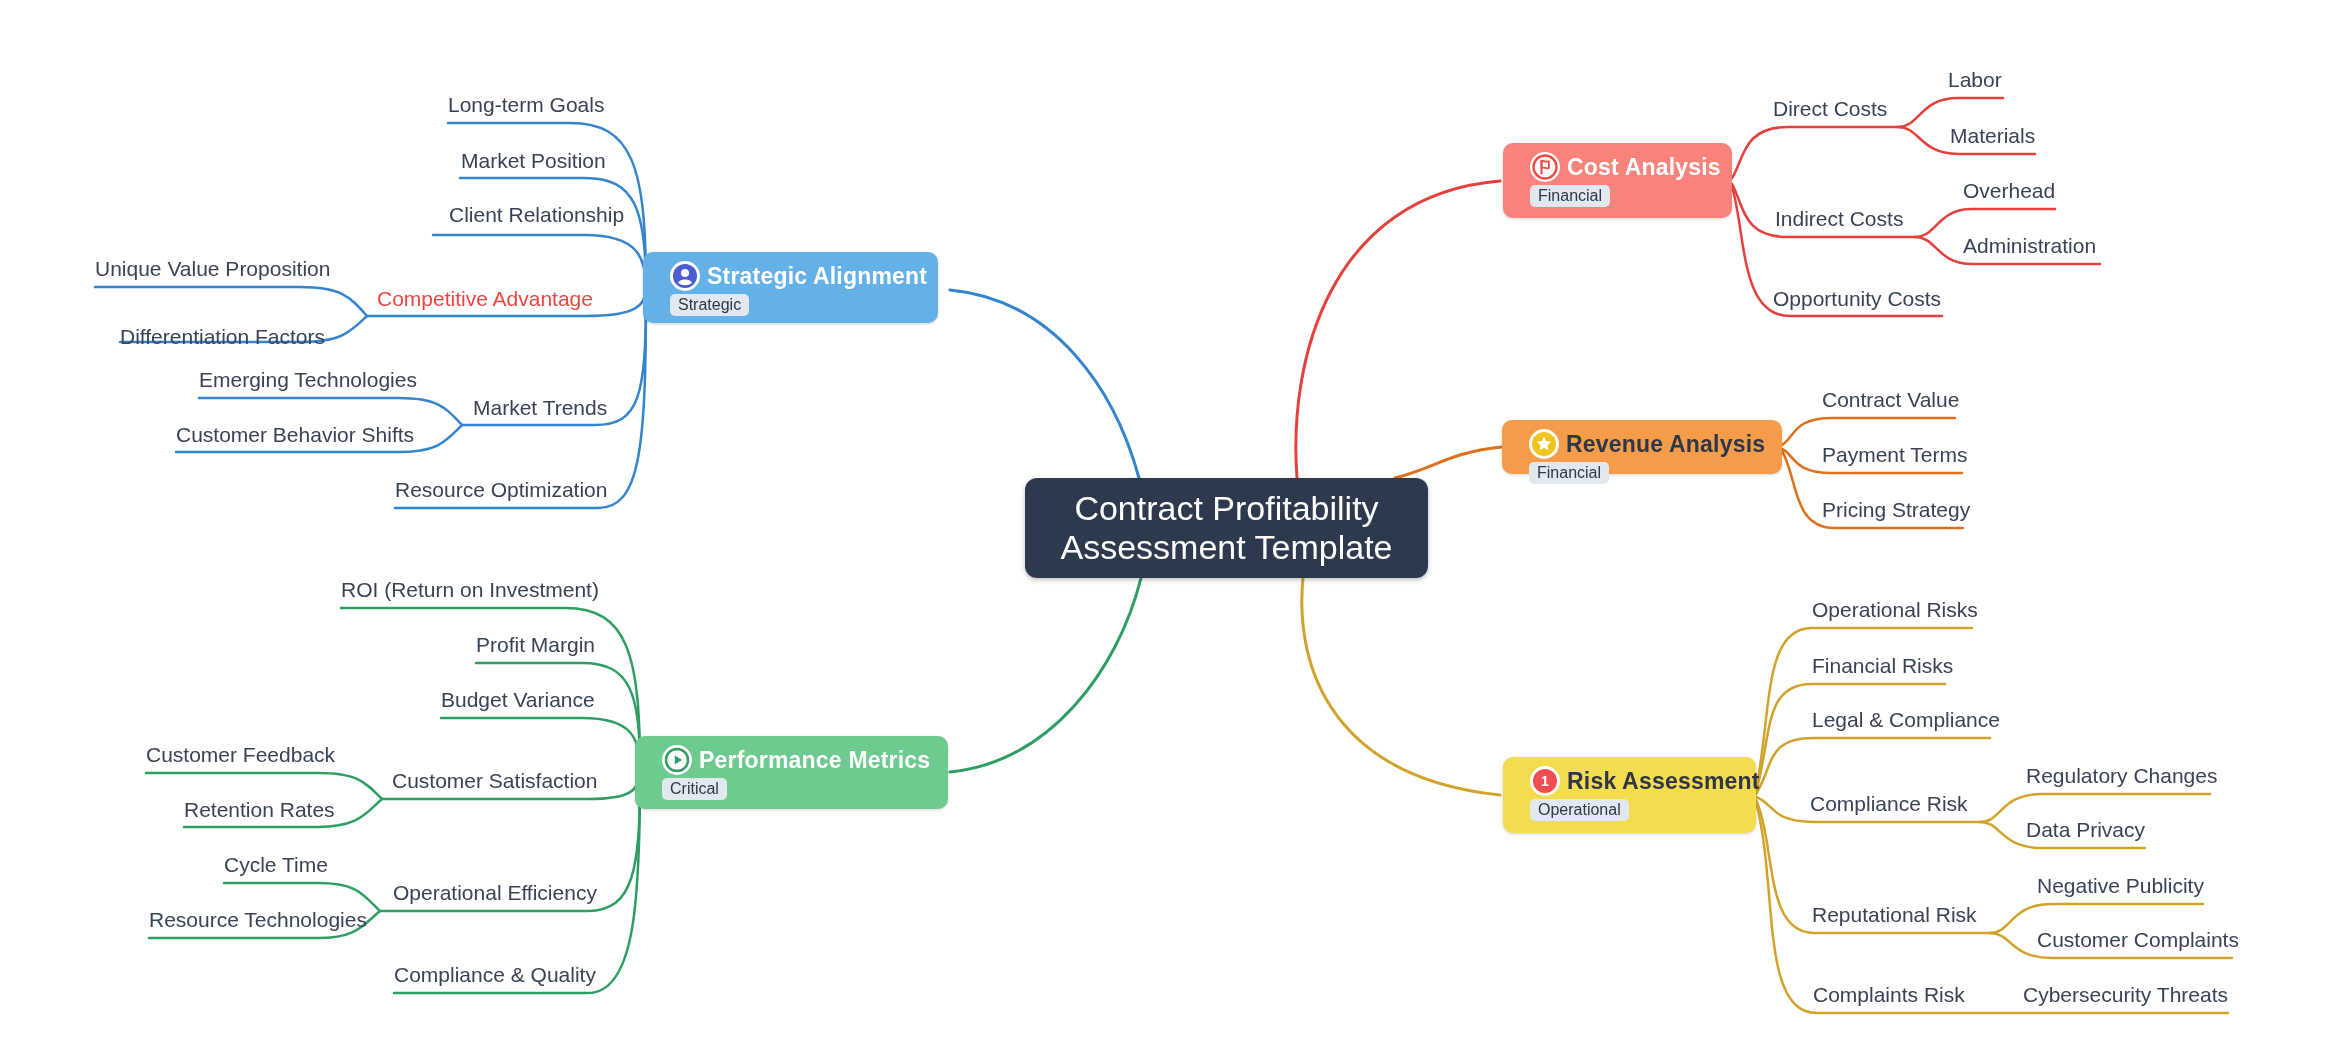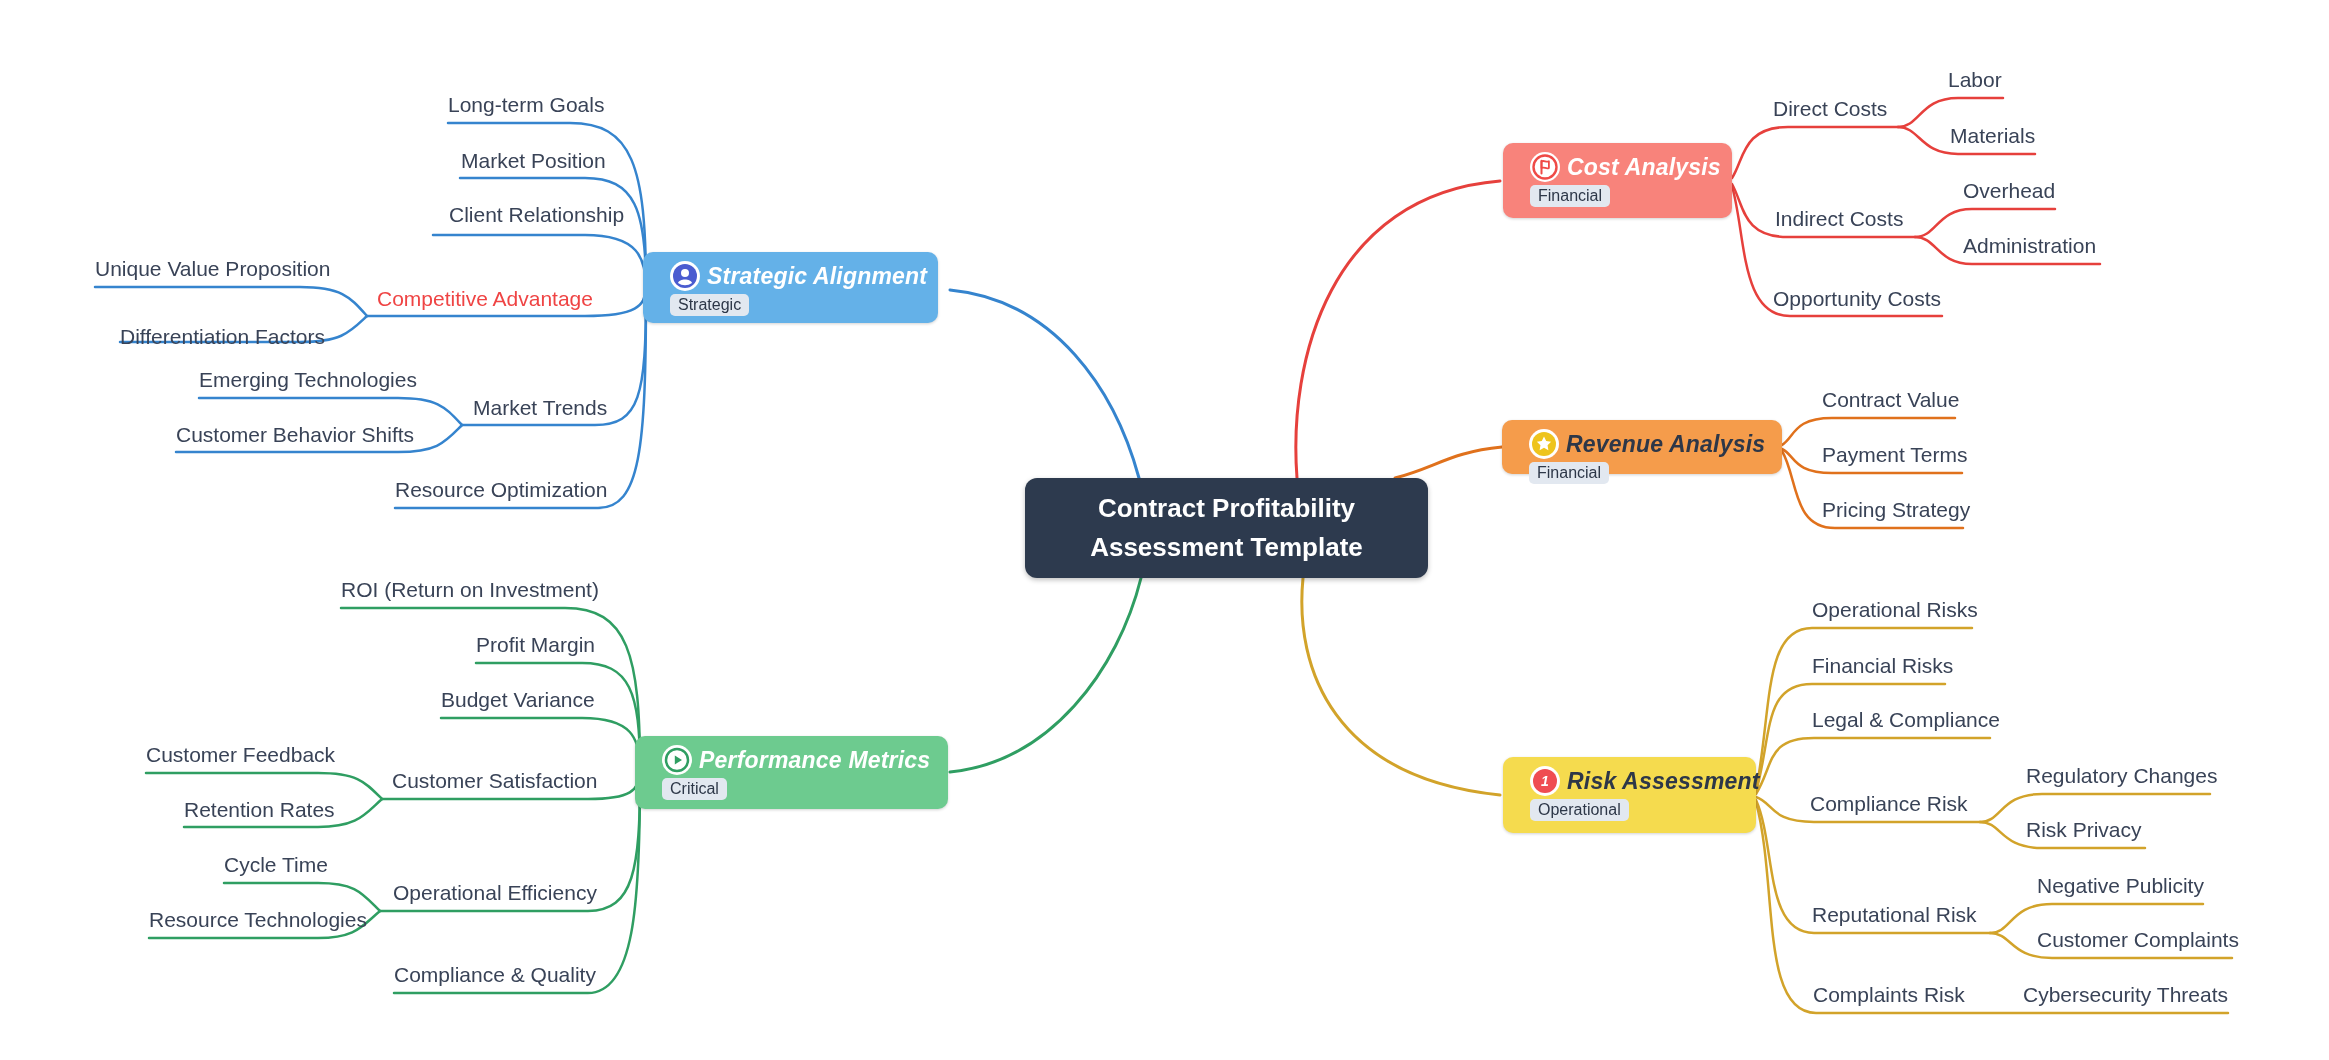--- a/index.html
+++ b/index.html
@@ -9,31 +9,31 @@
   }
   svg.links{position:absolute;left:0;top:0;}
   .leaf{
     position:absolute;font-size:21px;line-height:26px;color:#394357;
     white-space:nowrap;cursor:pointer;
   }
   .topic-node{
     position:absolute;box-sizing:border-box;border-radius:10px;
     padding:9px 12px 8px 27px;box-shadow:0 1px 3px rgba(0,0,0,.18);cursor:pointer;
   }
-  .topic-title-row{display:flex;align-items:center;gap:7px;font-style:italic;}
+  .topic-title-row{display:flex;align-items:center;gap:7px;}
   .topic-icon{width:30px;height:30px;flex:0 0 30px;display:inline-block;}
   .topic-label{font-size:23px;font-weight:700;white-space:nowrap;letter-spacing:.2px;}
   .topic-tag{
     display:inline-block;width:fit-content;margin-top:3px;
     font-size:16px;line-height:20px;padding:1px 8px;border-radius:5px;font-weight:400;
   }
   .central-node{
     position:absolute;left:1025px;top:478px;width:403px;height:100px;
     border-radius:12px;display:flex;flex-direction:column;justify-content:center;
-    text-align:center;font-size:26px;font-weight:700;line-height:39px;
+    text-align:center;font-size:34px;font-weight:400;line-height:39px;
     box-shadow:0 2px 5px rgba(0,0,0,.25);cursor:pointer;white-space:nowrap;
   }
 </style>
 </head>
 <body>
 
 <div class="canvas">
 
   <svg class="links" width="2329" height="1060" viewBox="0 0 2329 1060">
     <g fill="none" stroke-width="2.5" stroke-linecap="round" stroke="#3584ce">
@@ -202,20 +202,20 @@
 
   <div class="leaf" style="left: 1822px; top: 387px; color: rgb(57, 67, 87);">Contract Value</div>
   <div class="leaf" style="left: 1822px; top: 442px; color: rgb(57, 67, 87);">Payment Terms</div>
   <div class="leaf" style="left: 1822px; top: 497px; color: rgb(57, 67, 87);">Pricing Strategy</div>
 
   <div class="leaf" style="left: 1812px; top: 597px; color: rgb(57, 67, 87);">Operational Risks</div>
   <div class="leaf" style="left: 1812px; top: 653px; color: rgb(57, 67, 87);">Financial Risks</div>
   <div class="leaf" style="left: 1812px; top: 707px; color: rgb(57, 67, 87);">Legal &amp; Compliance</div>
   <div class="leaf" style="left: 1810px; top: 791px; color: rgb(57, 67, 87);">Compliance Risk</div>
   <div class="leaf" style="left: 2026px; top: 763px; color: rgb(57, 67, 87);">Regulatory Changes</div>
-  <div class="leaf" style="left: 2026px; top: 817px; color: rgb(57, 67, 87);">Risk Privacy</div>
+  <div class="leaf" style="left: 2026px; top: 817px; color: rgb(57, 67, 87);">Data Privacy</div>
   <div class="leaf" style="left: 1812px; top: 902px; color: rgb(57, 67, 87);">Reputational Risk</div>
   <div class="leaf" style="left: 2037px; top: 873px; color: rgb(57, 67, 87);">Negative Publicity</div>
   <div class="leaf" style="left: 2037px; top: 927px; color: rgb(57, 67, 87);">Customer Complaints</div>
   <div class="leaf" style="left: 1813px; top: 982px; color: rgb(57, 67, 87);">Complaints Risk</div>
   <div class="leaf" style="left: 2023px; top: 982px; color: rgb(57, 67, 87);">Cybersecurity Threats</div>
 
 </div>
 
 </body></html>

